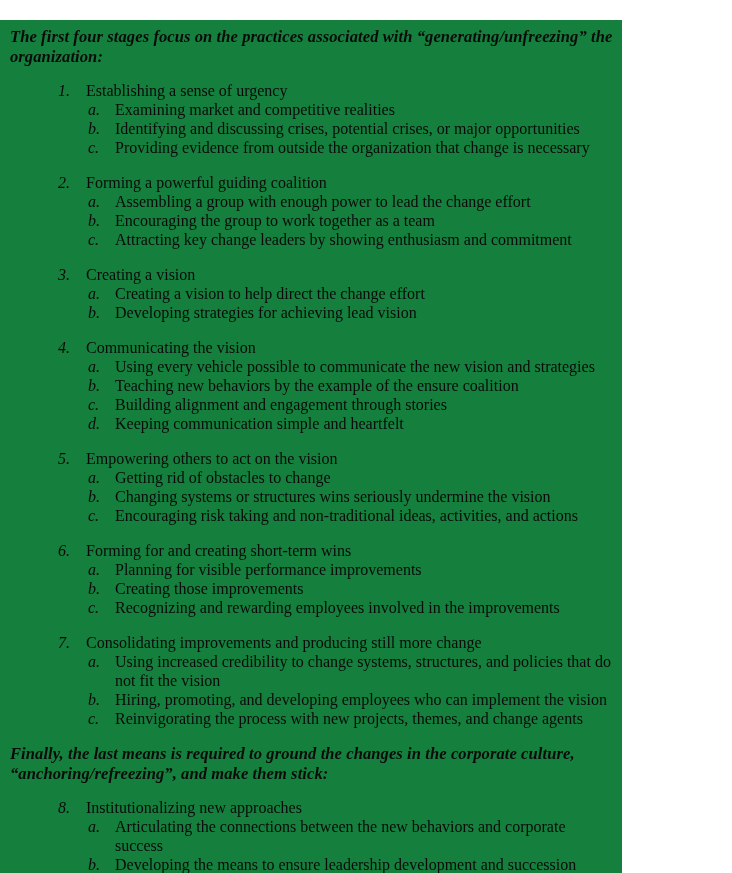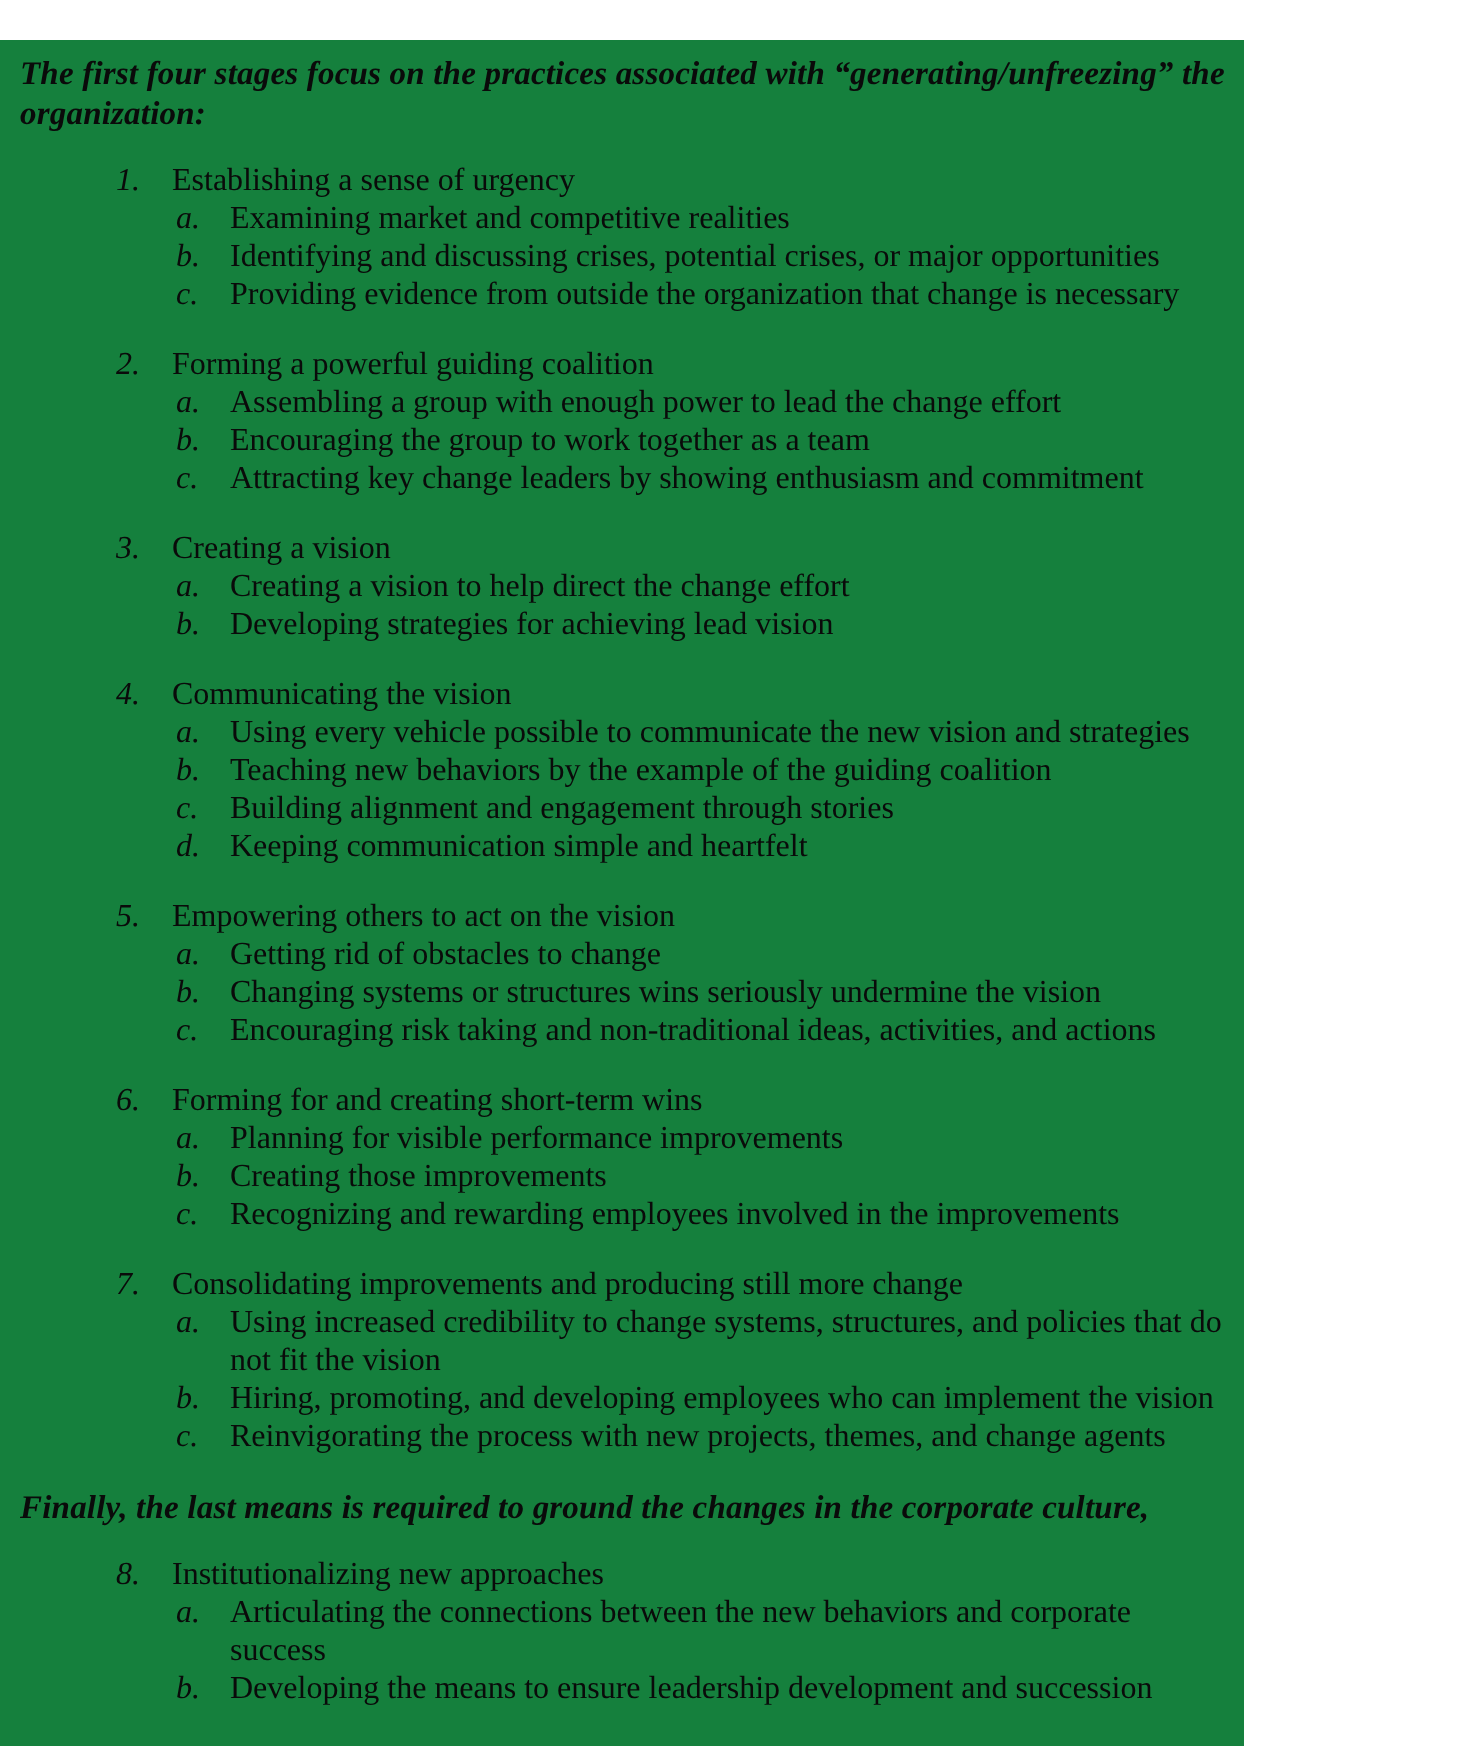--- a/index.html
+++ b/index.html
@@ -118,21 +118,21 @@
         <div class="item-row">
           <span class="item-number">4.</span>
           <span class="item-title">Communicating the vision</span>
         </div>
         <div class="sub-row">
           <span class="sub-letter">a.</span>
           <span class="sub-text">Using every vehicle possible to communicate the new vision and strategies</span>
         </div>
         <div class="sub-row">
           <span class="sub-letter">b.</span>
-          <span class="sub-text">Teaching new behaviors by the example of the guiding coalition</span>
+          <span class="sub-text">Teaching new behaviors by the example of the ensure coalition</span>
         </div>
         <div class="sub-row">
           <span class="sub-letter">c.</span>
           <span class="sub-text">Building alignment and engagement through stories</span>
         </div>
         <div class="sub-row">
           <span class="sub-letter">d.</span>
           <span class="sub-text">Keeping communication simple and heartfelt</span>
         </div>
       </div>
@@ -183,21 +183,21 @@
         </div>
         <div class="sub-row">
           <span class="sub-letter">b.</span>
           <span class="sub-text">Hiring, promoting, and developing employees who can implement the vision</span>
         </div>
         <div class="sub-row">
           <span class="sub-letter">c.</span>
           <span class="sub-text">Reinvigorating the process with new projects, themes, and change agents</span>
         </div>
       </div>
-      <div class="section-heading"><span>Finally, the last means is required to ground the changes in the corporate culture,</span><br></div>
+      <div class="section-heading"><span>Finally, the last means is required to ground the changes in the corporate culture,</span><br><span>“anchoring/refreezing”, and make them stick:</span></div>
       <div class="list-group">
         <div class="item-row">
           <span class="item-number">8.</span>
           <span class="item-title">Institutionalizing new approaches</span>
         </div>
         <div class="sub-row">
           <span class="sub-letter">a.</span>
           <span class="sub-text">Articulating the connections between the new behaviors and corporate success</span>
         </div>
         <div class="sub-row">

